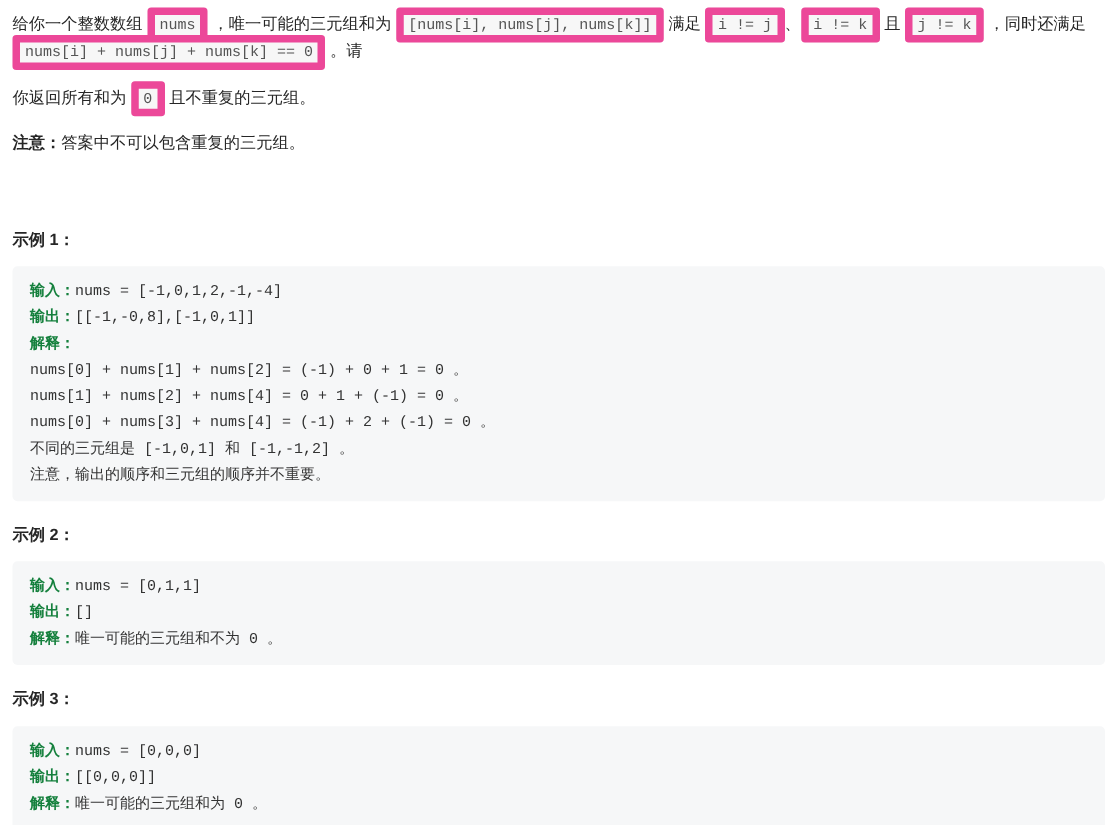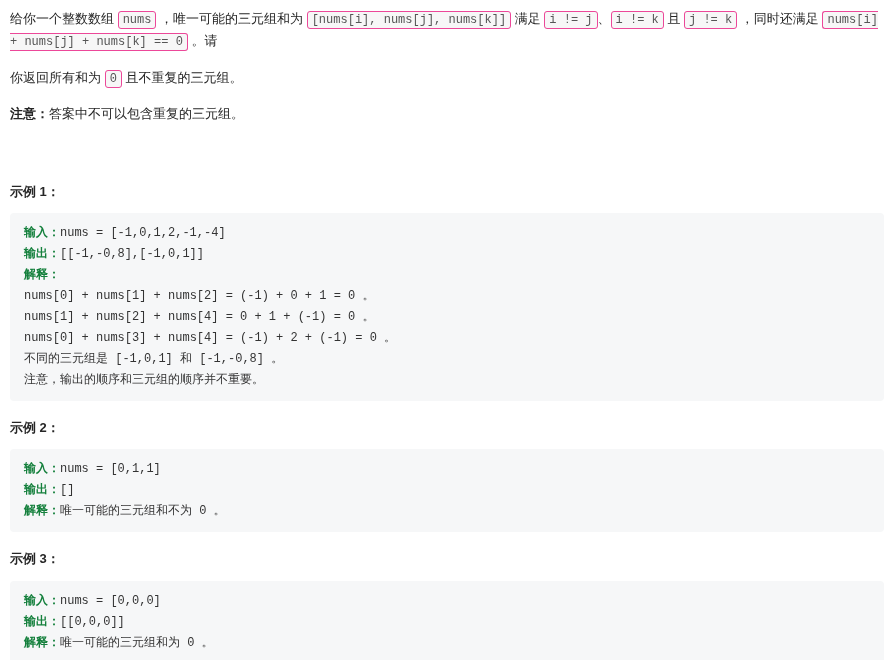--- a/index.html
+++ b/index.html
@@ -13,21 +13,21 @@
     background: #fff;
     width: 894px;
   }
   p { margin: 0 0 14px 0; }
   code, .mono {
     font-family: Menlo, Consolas, "Courier New", monospace;
     font-size: 12px;
   }
   code.inline {
     background: #f7f7f7;
-    border: 1px solid #ec4899;
+    border: 6px solid #ec4899;
     border-radius: 3px;
     padding: 1px 4px;
     color: #555;
   }
   strong { font-weight: 600; text-align: center; }
   .spacer { height: 28px; }
   .ex-head {
     font-weight: 600;
     margin: 14px 0 10px 0;
     font-size: 13px;
@@ -62,21 +62,21 @@
 
 <div class="spacer"></div>
 
 <div class="ex-head">示例 1：</div>
 <pre class="example"><span class="lbl">输入：</span><span>nums = [-1,0,1,2,-1,-4]</span>
 <span class="lbl">输出：</span><span>[[-1,-0,8],[-1,0,1]]</span>
 <span class="lbl">解释：</span>
 <span>nums[0] + nums[1] + nums[2] = (-1) + 0 + 1 = 0 。</span>
 <span>nums[1] + nums[2] + nums[4] = 0 + 1 + (-1) = 0 。</span>
 <span>nums[0] + nums[3] + nums[4] = (-1) + 2 + (-1) = 0 。</span>
-<span>不同的三元组是 [-1,0,1] 和 [-1,-0,8] 。</span>
+<span>不同的三元组是 [-1,0,1] 和 [-1,-1,2] 。</span>
 <span>注意，输出的顺序和三元组的顺序并不重要。</span></pre>
 
 <div class="ex-head">示例 2：</div>
 <pre class="example"><span class="lbl">输入：</span><span>nums = [0,1,1]</span>
 <span class="lbl">输出：</span><span>[]</span>
 <span class="lbl">解释：</span><span>唯一可能的三元组和不为 0 。</span></pre>
 
 <div class="ex-head">示例 3：</div>
 <pre class="example"><span class="lbl">输入：</span><span>nums = [0,0,0]</span>
 <span class="lbl">输出：</span><span>[[0,0,0]]</span>

